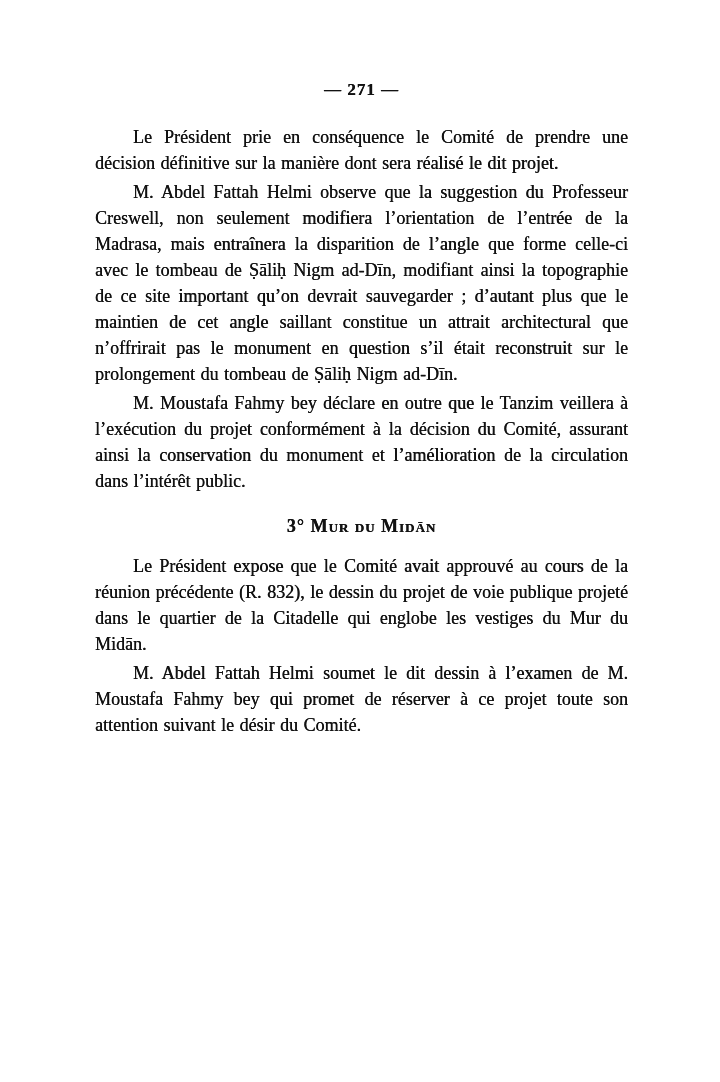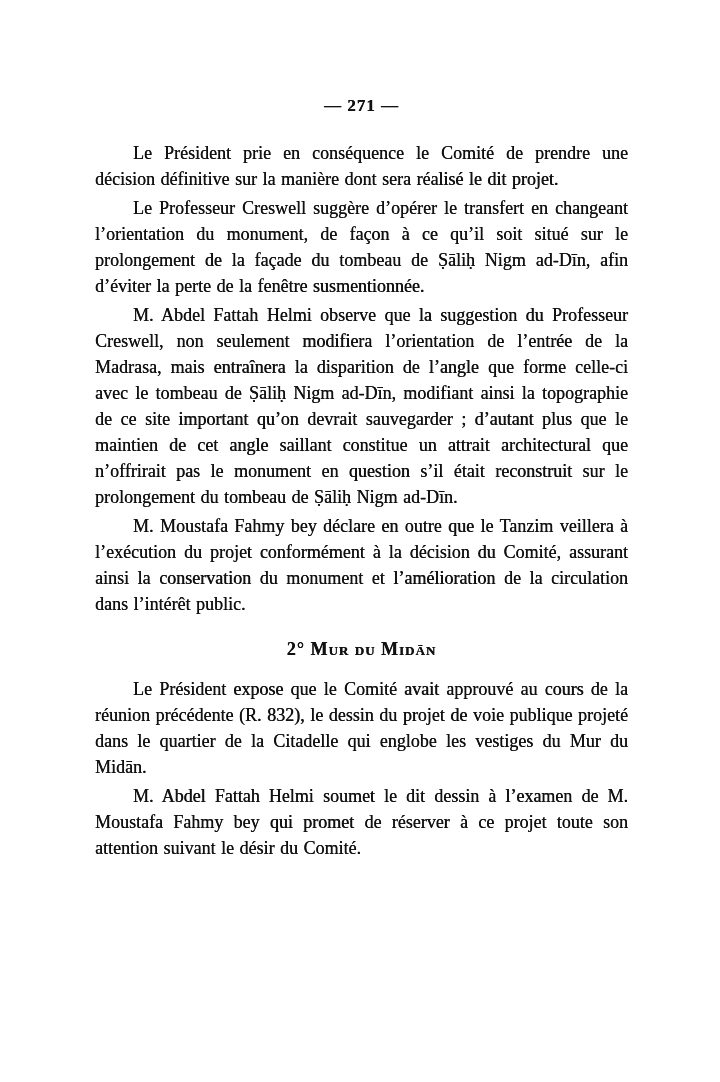--- a/index.html
+++ b/index.html
@@ -20,21 +20,21 @@
     position: absolute;
     left: 95px;
     top: 80px;
     width: 533px;
   }
   .page-number {
     text-align: center;
     font-size: 17px;
     font-weight: bold;
     letter-spacing: 1px;
-    margin: 16px 0 24px 0;
+    margin: 0 0 24px 0;
     text-shadow: 0.3px 0 0 currentColor;
   }
   .body-text p {
     font-size: 18px;
     line-height: 26px;
     text-align: justify;
     text-indent: 38px;
     margin: 0 0 3px 0;
     text-shadow: 0.3px 0 0 currentColor;
     word-spacing: 1px;
@@ -52,24 +52,23 @@
 </head>
 <body>
 
 <div class="page">
   <div class="text-block">
 
     <div class="page-number">— 271 —</div>
 
     <div class="body-text">
       <p>Le Président prie en conséquence le Comité de prendre une décision définitive sur la manière dont sera réalisé le dit projet.</p>
-      <p>Le Professeur Creswell suggère d’opérer le transfert en changeant l’orientation du monument, de façon à ce qu’il soit situé sur le prolongement de la façade du tombeau de Ṣāliḥ Nigm ad-Dīn, afin d’éviter la perte de la fenêtre susmentionnée.</p>
       <p>M. Abdel Fattah Helmi observe que la suggestion du Professeur Creswell, non seulement modifiera l’orientation de l’entrée de la Madrasa, mais entraînera la disparition de l’angle que forme celle-ci avec le tombeau de Ṣāliḥ Nigm ad-Dīn, modifiant ainsi la topographie de ce site important qu’on devrait sauvegarder ; d’autant plus que le maintien de cet angle saillant constitue un attrait architectural que n’offrirait pas le monument en question s’il était reconstruit sur le prolongement du tombeau de Ṣāliḥ Nigm ad-Dīn.</p>
       <p>M. Moustafa Fahmy bey déclare en outre que le Tanzim veillera à l’exécution du projet conformément à la décision du Comité, assurant ainsi la conservation du monument et l’amélioration de la circulation dans l’intérêt public.</p>
 
-      <div class="section-heading">2° Mur du Midān</div>
+      <div class="section-heading">3° Mur du Midān</div>
 
       <p>Le Président expose que le Comité avait approuvé au cours de la réunion précédente (R. 832), le dessin du projet de voie publique projeté dans le quartier de la Citadelle qui englobe les vestiges du Mur du Midān.</p>
       <p>M. Abdel Fattah Helmi soumet le dit dessin à l’examen de M. Moustafa Fahmy bey qui promet de réserver à ce projet toute son attention suivant le désir du Comité.</p>
     </div>
 
   </div>
 </div>
 
 </body></html>

